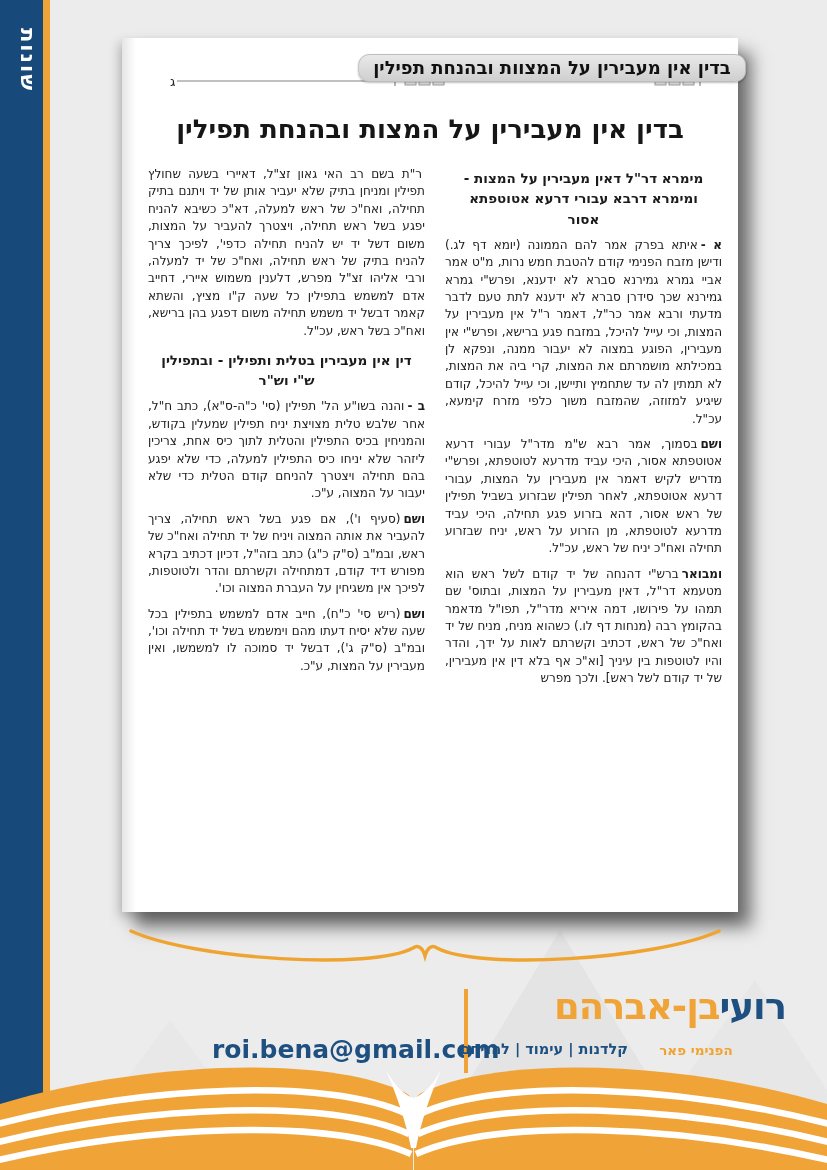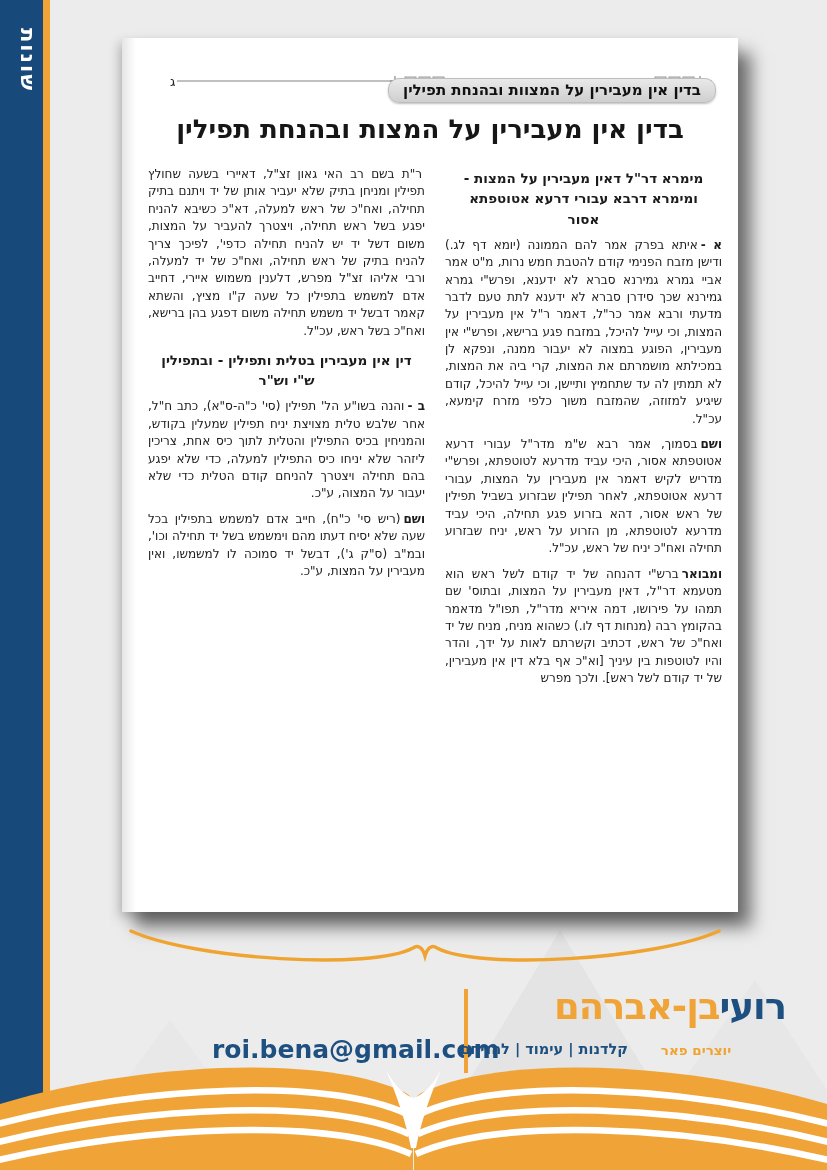--- a/index.html
+++ b/index.html
@@ -16,23 +16,23 @@
     font-size:21px;writing-mode:vertical-rl;letter-spacing:2px;}
 
   
   .page{position:absolute;left:122px;top:38px;width:616px;height:874px;background:#fff;
     box-shadow:13px 15px 16px rgba(35,35,35,.62),-3px 5px 10px rgba(70,70,70,.30);}
   .page::before{content:"";position:absolute;left:0;top:0;bottom:0;width:14px;
     background:linear-gradient(to right,rgba(0,0,0,.10),rgba(0,0,0,0));}
 
   .page-letter{position:absolute;left:48px;top:36px;font-size:13px;color:#222;}
   .hdr-ornament{position:absolute;left:55px;top:34px;width:535px;height:18px;}
-  .hdr-pill{position:absolute;left:430px;top:40px;transform:translateX(-50%);
+  .hdr-pill{position:absolute;left:430px;top:16px;transform:translateX(-50%);
     background:linear-gradient(#e9e9e9,#cfcfcf);border:1px solid #bdbdbd;border-radius:11px;
-    padding:2px 14px 3px 14px;font-weight:bold;font-size:15px;white-space:nowrap;color:#111;
+    padding:2px 14px 3px 14px;font-weight:bold;font-size:18px;white-space:nowrap;color:#111;
     direction:rtl;box-shadow:0 1px 2px rgba(0,0,0,.25);}
 
   .doc-title{position:absolute;left:0;top:76px;width:100%;text-align:center;direction:rtl;
     font-weight:bold;font-size:26px;color:#161616;}
 
   .cols{position:absolute;left:26px;top:128px;width:574px;height:732px;display:flex;gap:20px;
     direction:rtl;overflow:hidden;}
   .col{width:277px;direction:rtl;text-align:justify;font-size:12px;line-height:1.45;color:#1b1b1b;}
   .col p{margin:0 0 8px 0;}
   .lead{font-weight:bold;margin-inline-end:3px;}
@@ -100,35 +100,36 @@
         <div class="subhead">מימרא דר"ל דאין מעבירין על המצות - ומימרא דרבא עבורי דרעא אטוטפתא אסור</div>
         <p><span class="lead">א -</span><span>איתא בפרק אמר להם הממונה (יומא דף לג.) ודישן מזבח הפנימי קודם להטבת חמש נרות, מ"ט אמר אביי גמרא גמירנא סברא לא ידענא, ופרש"י גמרא גמירנא שכך סידרן סברא לא ידענא לתת טעם לדבר מדעתי ורבא אמר כר"ל, דאמר ר"ל אין מעבירין על המצות, וכי עייל להיכל, במזבח פגע ברישא, ופרש"י אין מעבירין, הפוגע במצוה לא יעבור ממנה, ונפקא לן במכילתא מושמרתם את המצות, קרי ביה את המצות, לא תמתין לה עד שתחמיץ ותיישן, וכי עייל להיכל, קודם שיגיע למזוזה, שהמזבח משוך כלפי מזרח קימעא, עכ"ל.</span></p>
         <p><span class="lead">ושם</span><span>בסמוך, אמר רבא ש"מ מדר"ל עבורי דרעא אטוטפתא אסור, היכי עביד מדרעא לטוטפתא, ופרש"י מדריש לקיש דאמר אין מעבירין על המצות, עבורי דרעא אטוטפתא, לאחר תפילין שבזרוע בשביל תפילין של ראש אסור, דהא בזרוע פגע תחילה, היכי עביד מדרעא לטוטפתא, מן הזרוע על ראש, יניח שבזרוע תחילה ואח"כ יניח של ראש, עכ"ל.</span></p>
         <p><span class="lead">ומבואר</span><span>ברש"י דהנחה של יד קודם לשל ראש הוא מטעמא דר"ל, דאין מעבירין על המצות, ובתוס' שם תמהו על פירושו, דמה איריא מדר"ל, תפו"ל מדאמר בהקומץ רבה (מנחות דף לו.) כשהוא מניח, מניח של יד ואח"כ של ראש, דכתיב וקשרתם לאות על ידך, והדר והיו לטוטפות בין עיניך [וא"כ אף בלא דין אין מעבירין, של יד קודם לשל ראש]. ולכך מפרש</span></p>
       </div>
 
       <div class="col">
         <p><span class="lead"></span><span>ר"ת בשם רב האי גאון זצ"ל, דאיירי בשעה שחולץ תפילין ומניחן בתיק שלא יעביר אותן של יד ויתנם בתיק תחילה, ואח"כ של ראש למעלה, דא"כ כשיבא להניח יפגע בשל ראש תחילה, ויצטרך להעביר על המצות, משום דשל יד יש להניח תחילה כדפי', לפיכך צריך להניח בתיק של ראש תחילה, ואח"כ של יד למעלה, ורבי אליהו זצ"ל מפרש, דלענין משמוש איירי, דחייב אדם למשמש בתפילין כל שעה ק"ו מציץ, והשתא קאמר דבשל יד משמש תחילה משום דפגע בהן ברישא, ואח"כ בשל ראש, עכ"ל.</span></p>
         <div class="subhead mid">דין אין מעבירין בטלית ותפילין - ובתפילין ש"י וש"ר</div>
         <p><span class="lead">ב -</span><span>והנה בשו"ע הל' תפילין (סי' כ"ה-ס"א), כתב ח"ל, אחר שלבש טלית מצויצת יניח תפילין שמעלין בקודש, והמניחין בכיס התפילין והטלית לתוך כיס אחת, צריכין ליזהר שלא יניחו כיס התפילין למעלה, כדי שלא יפגע בהם תחילה ויצטרך להניחם קודם הטלית כדי שלא יעבור על המצוה, ע"כ.</span></p>
+        <p><span class="lead">ושם</span><span>(סעיף ו'), אם פגע בשל ראש תחילה, צריך להעביר את אותה המצוה ויניח של יד תחילה ואח"כ של ראש, ובמ"ב (ס"ק כ"ג) כתב בזה"ל, דכיון דכתיב בקרא מפורש דיד קודם, דמתחילה וקשרתם והדר ולטוטפות, לפיכך אין משגיחין על העברת המצוה וכו'.</span></p>
         <p><span class="lead">ושם</span><span>(ריש סי' כ"ח), חייב אדם למשמש בתפילין בכל שעה שלא יסיח דעתו מהם וימשמש בשל יד תחילה וכו', ובמ"ב (ס"ק ג'), דבשל יד סמוכה לו למשמשו, ואין מעבירין על המצות, ע"כ.</span></p>
       </div>
     </div>
   </div>
 
   <svg class="curve" viewBox="0 0 600 44">
     <path d="M6,7 C70,36 248,46 288,24 C294,20 298,25 300,32 C302,25 306,20 312,24 C352,46 530,36 594,7" fill="none" stroke="#EFA431" stroke-width="3.4" stroke-linecap="round"></path>
   </svg>
 
   <div class="brand">
     <div class="brand-email">roi.bena@gmail.com</div>
     <div class="brand-divider"></div>
     <div class="brand-logo"><span class="logo-blue">רועי</span><span class="logo-orange">בן-אברהם</span></div>
     <div class="brand-tagline">קלדנות | עימוד | להניחם</div>
-    <div class="brand-slogan">יוצרים פאר</div>
+    <div class="brand-slogan">הפנימי פאר</div>
   </div>
 
   <svg class="book" viewBox="0 0 827 128" preserveAspectRatio="none">
     <path fill="#17497B" d="M0,26 C36,42 56,72 48,128 L0,128 Z"></path>
     <path fill="#F0A437" d="M0,62 C140,20 322,12 404,50 C410,53 413,57 413,62 L413,128 L0,128 Z"></path>
     <path fill="#F0A437" d="M827,62 C687,20 505,12 423,50 C417,53 414,57 414,62 L414,128 L827,128 Z"></path>
     <g fill="none" stroke="#FFFFFF" stroke-width="6.5">
       <path d="M-10,84 C150,42 330,36 407,72"></path>
       <path d="M-10,102 C150,62 330,56 409,92"></path>
       <path d="M-10,120 C150,82 330,76 411,112"></path>

